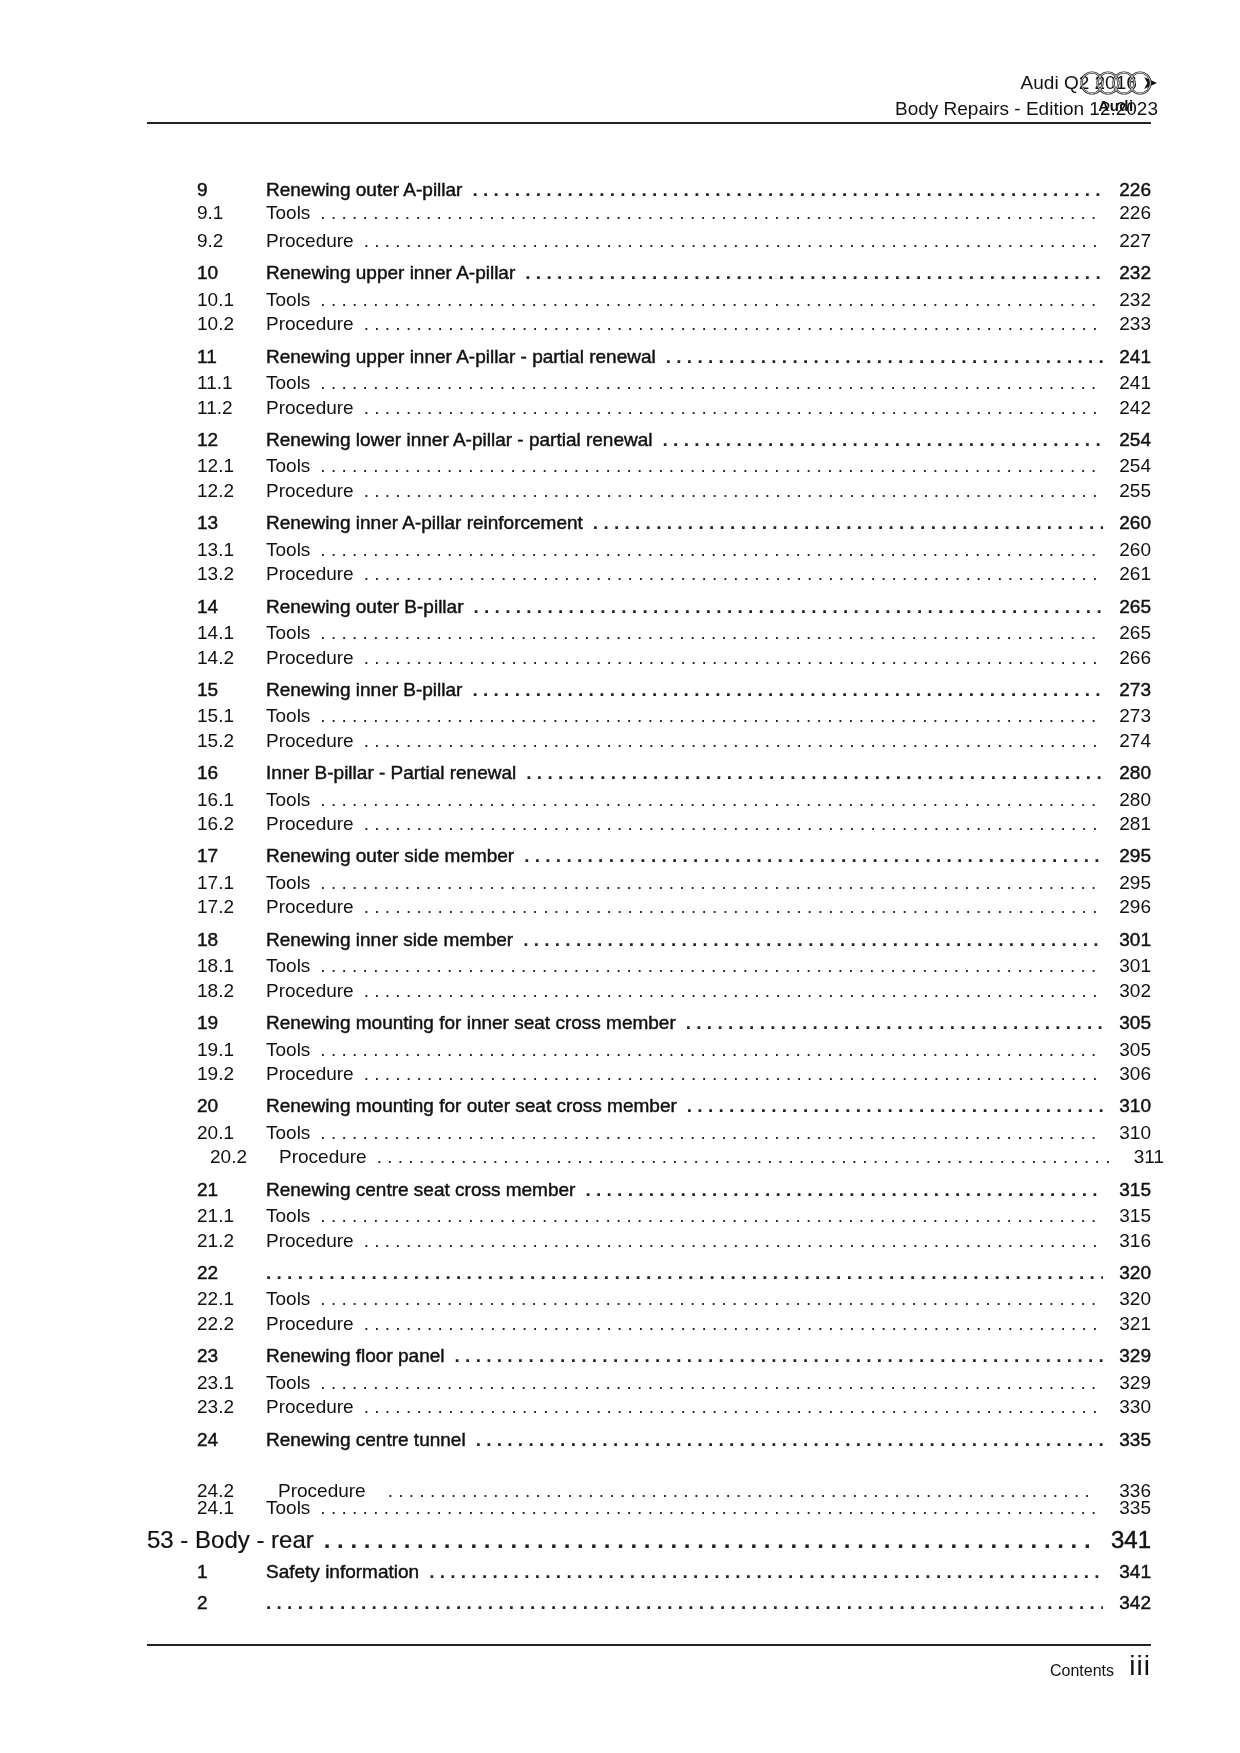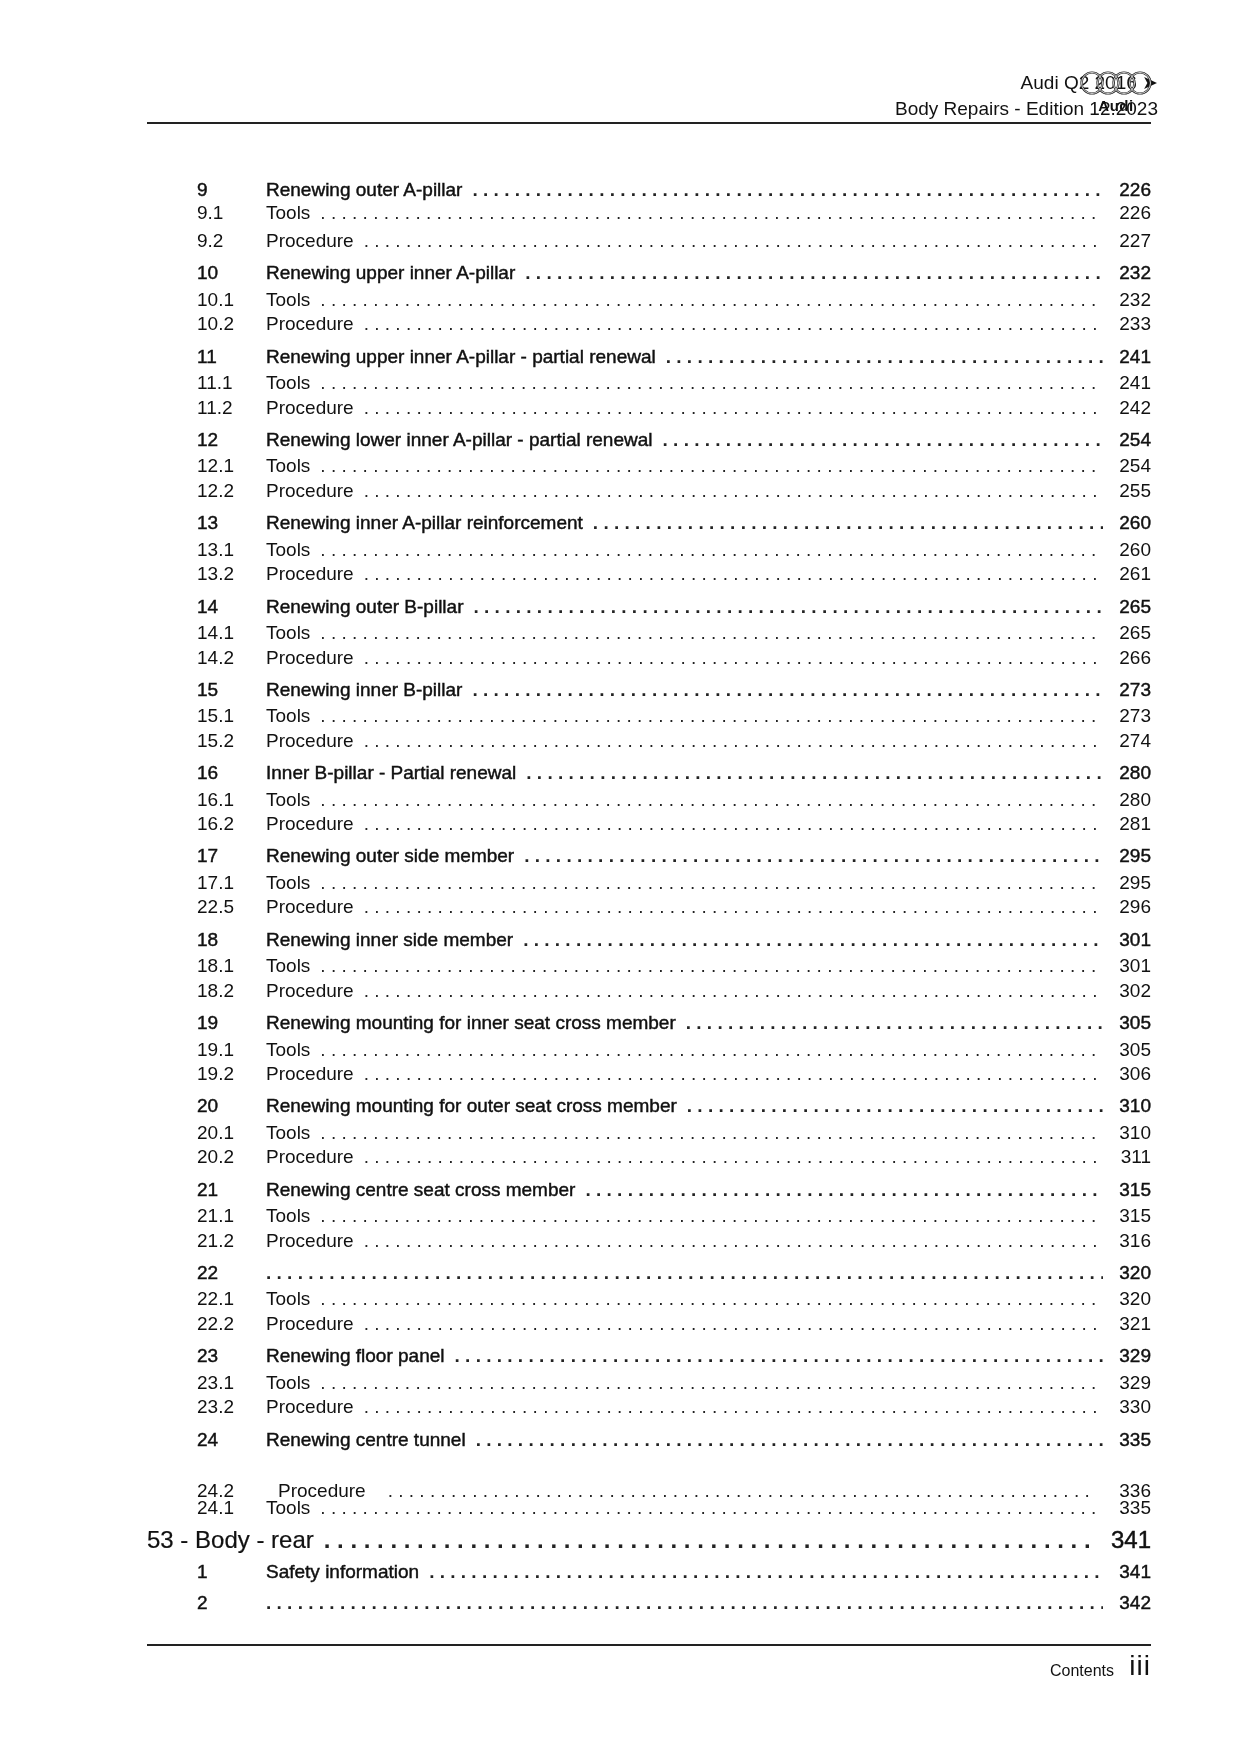--- a/index.html
+++ b/index.html
@@ -210,21 +210,21 @@
       <span class="leader"></span>
       <span class="page">295</span>
     </div>
     <div class="row sub" style="top: 869.9px;">
       <span class="num">17.1</span>
       <span class="title">Tools</span>
       <span class="leader"></span>
       <span class="page">295</span>
     </div>
     <div class="row sub" style="top: 894.4px;">
-      <span class="num">22.5</span>
+      <span class="num">17.2</span>
       <span class="title">Procedure</span>
       <span class="leader"></span>
       <span class="page">296</span>
     </div>
     <div class="row main" style="top: 926.7px;">
       <span class="num">18</span>
       <span class="title">Renewing inner side member</span>
       <span class="leader"></span>
       <span class="page">301</span>
     </div>
@@ -263,21 +263,21 @@
       <span class="title">Renewing mounting for outer seat cross member</span>
       <span class="leader"></span>
       <span class="page">310</span>
     </div>
     <div class="row sub" style="top: 1119.8px;">
       <span class="num">20.1</span>
       <span class="title">Tools</span>
       <span class="leader"></span>
       <span class="page">310</span>
     </div>
-    <div class="row sub" style="top: 1144.3px;">
+    <div class="row sub" style="top: 1144.3px; margin-left: 13px;">
       <span class="num">20.2</span>
       <span class="title">Procedure</span>
       <span class="leader"></span>
       <span class="page">311</span>
     </div>
     <div class="row main" style="top: 1176.6px;">
       <span class="num">21</span>
       <span class="title">Renewing centre seat cross member</span>
       <span class="leader"></span>
       <span class="page">315</span>

